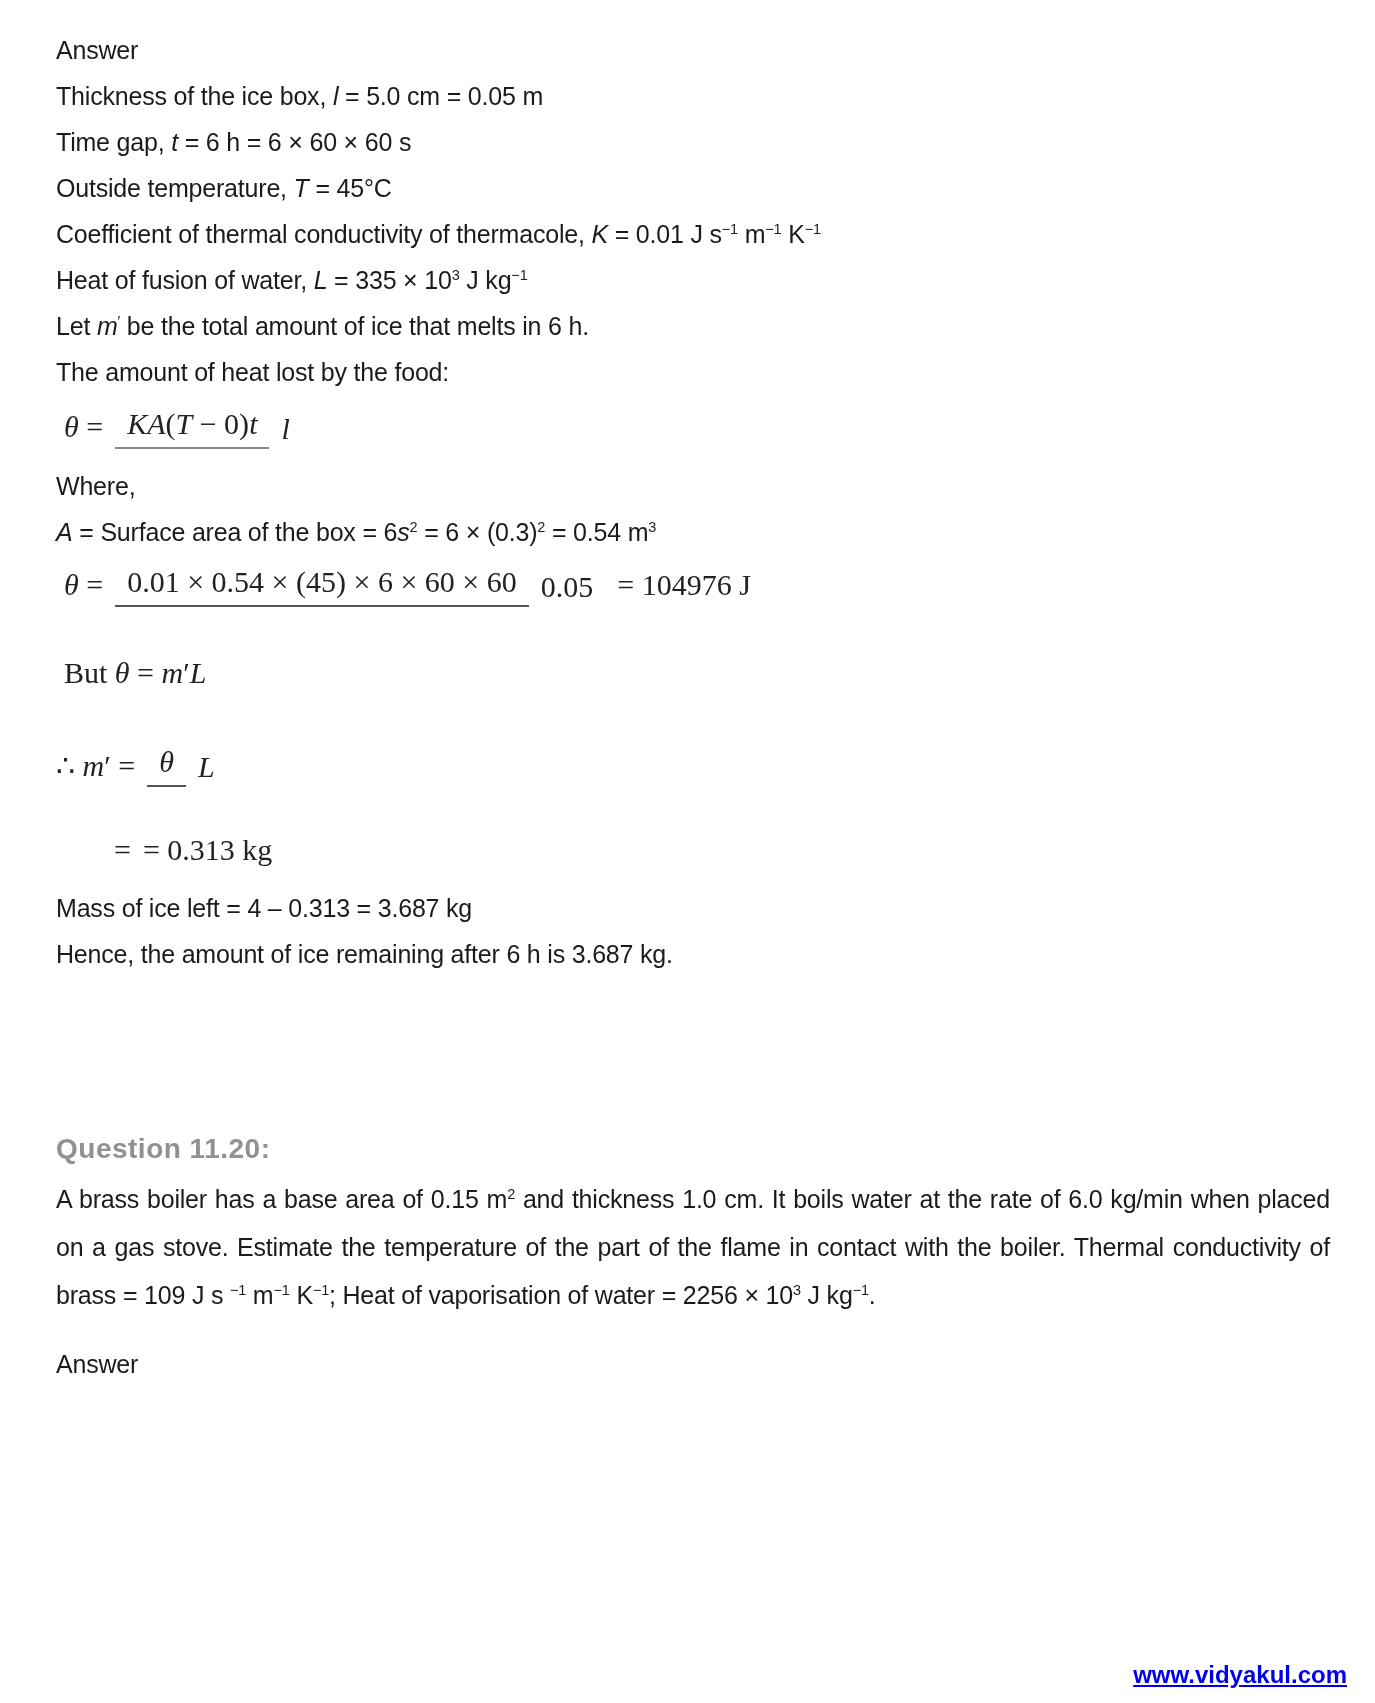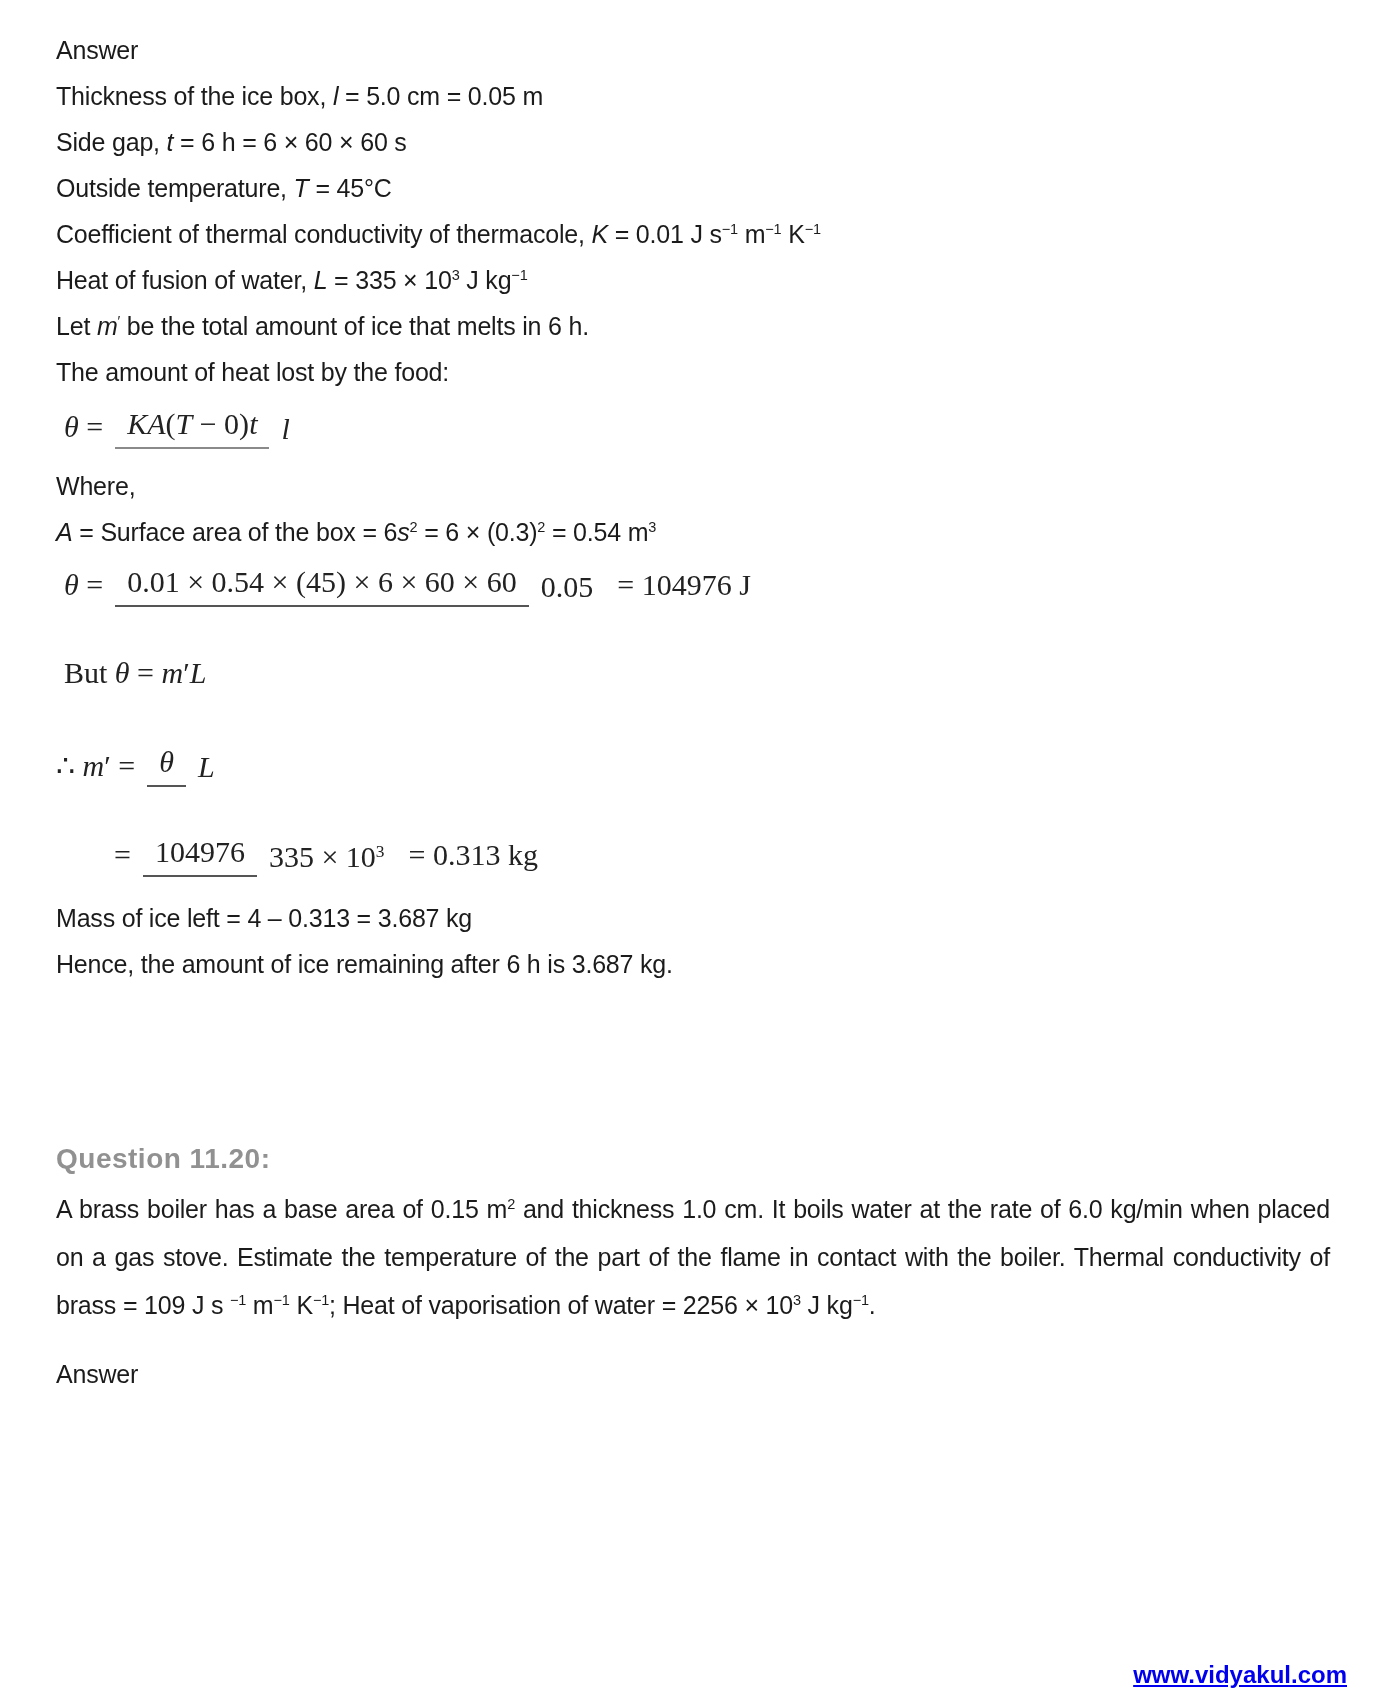--- a/index.html
+++ b/index.html
@@ -83,21 +83,21 @@
 </style>
 </head>
 <body>
 
 <div class="page">
   <div class="content">
 
     <p class="line">Answer</p>
 
     <p class="line"><span>Thickness of the ice box, </span><span class="it">l</span><span> = 5.0 cm = 0.05 m</span></p>
-    <p class="line"><span>Side gap, </span><span class="it">t</span><span> = 6 h = 6 × 60 × 60 s</span></p>
+    <p class="line"><span>Time gap, </span><span class="it">t</span><span> = 6 h = 6 × 60 × 60 s</span></p>
     <p class="line"><span>Outside temperature, </span><span class="it">T</span><span> = 45°C</span></p>
     <p class="line"><span>Coefficient of thermal conductivity of thermacole, </span><span class="it">K</span><span> = 0.01 J s</span><sup>−1</sup><span> m</span><sup>−1</sup><span> K</span><sup>−1</sup></p>
     <p class="line"><span>Heat of fusion of water, </span><span class="it">L</span><span> = 335 × 10</span><sup>3</sup><span> J kg</span><sup>−1</sup></p>
     <p class="line"><span>Let </span><span class="it">m</span><sup>′</sup><span> be the total amount of ice that melts in 6 h.</span></p>
     <p class="line"><span>The amount of heat lost by the food:</span></p>
 
     <div class="math mrow f1">
       <span class="lhs"><span class="it">θ</span><span> =</span></span>
       <span class="frac light">
         <span class="num"><span class="it">KA</span><span>(</span><span class="it">T</span><span> − 0)</span><span class="it">t</span></span>
@@ -122,24 +122,20 @@
     <div class="math mrow f4">
       <span class="lhs"><span>∴ </span><span class="it">m</span><span>′</span><span> =</span></span>
       <span class="frac">
         <span class="num"><span class="it">θ</span></span>
         <span class="den"><span class="it">L</span></span>
       </span>
     </div>
 
     <div class="math mrow f5">
       <span class="lhs"><span>=</span></span>
-      <span class="frac">
-        <span class="num"><span>104976</span></span>
-        <span class="den"><span>335 × 10</span><sup>3</sup></span>
-      </span>
       <span class="rhs"><span>= 0.313 kg</span></span>
     </div>
 
     <p class="line after-f5"><span>Mass of ice left = 4 – 0.313 = 3.687 kg</span></p>
     <p class="line"><span>Hence, the amount of ice remaining after 6 h is 3.687 kg.</span></p>
 
     <p class="q-heading">Question 11.20:</p>
     <p class="q-body"><span>A brass boiler has a base area of 0.15 m</span><sup>2</sup><span> and thickness 1.0 cm. It boils water at the rate of 6.0 kg/min when placed on a gas stove. Estimate the temperature of the part of the flame in contact with the boiler. Thermal conductivity of brass = 109 J s </span><sup>−1</sup><span> m</span><sup>−1</sup><span> K</span><sup>−1</sup><span>; Heat of vaporisation of water = 2256 × 10</span><sup>3</sup><span> J kg</span><sup>−1</sup><span>.</span></p>
 
     <p class="line answer2">Answer</p>

